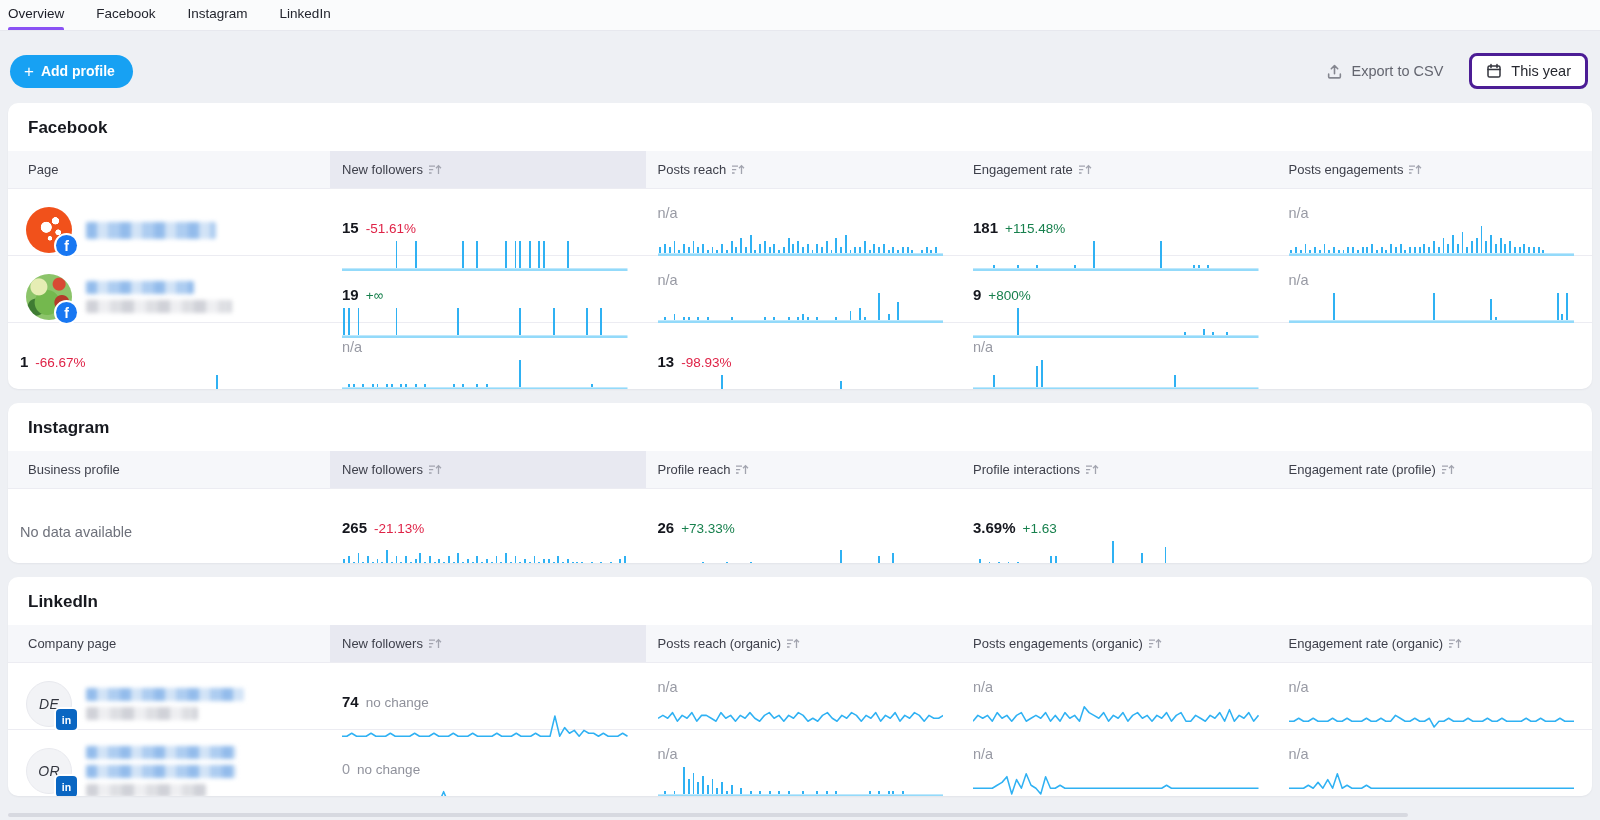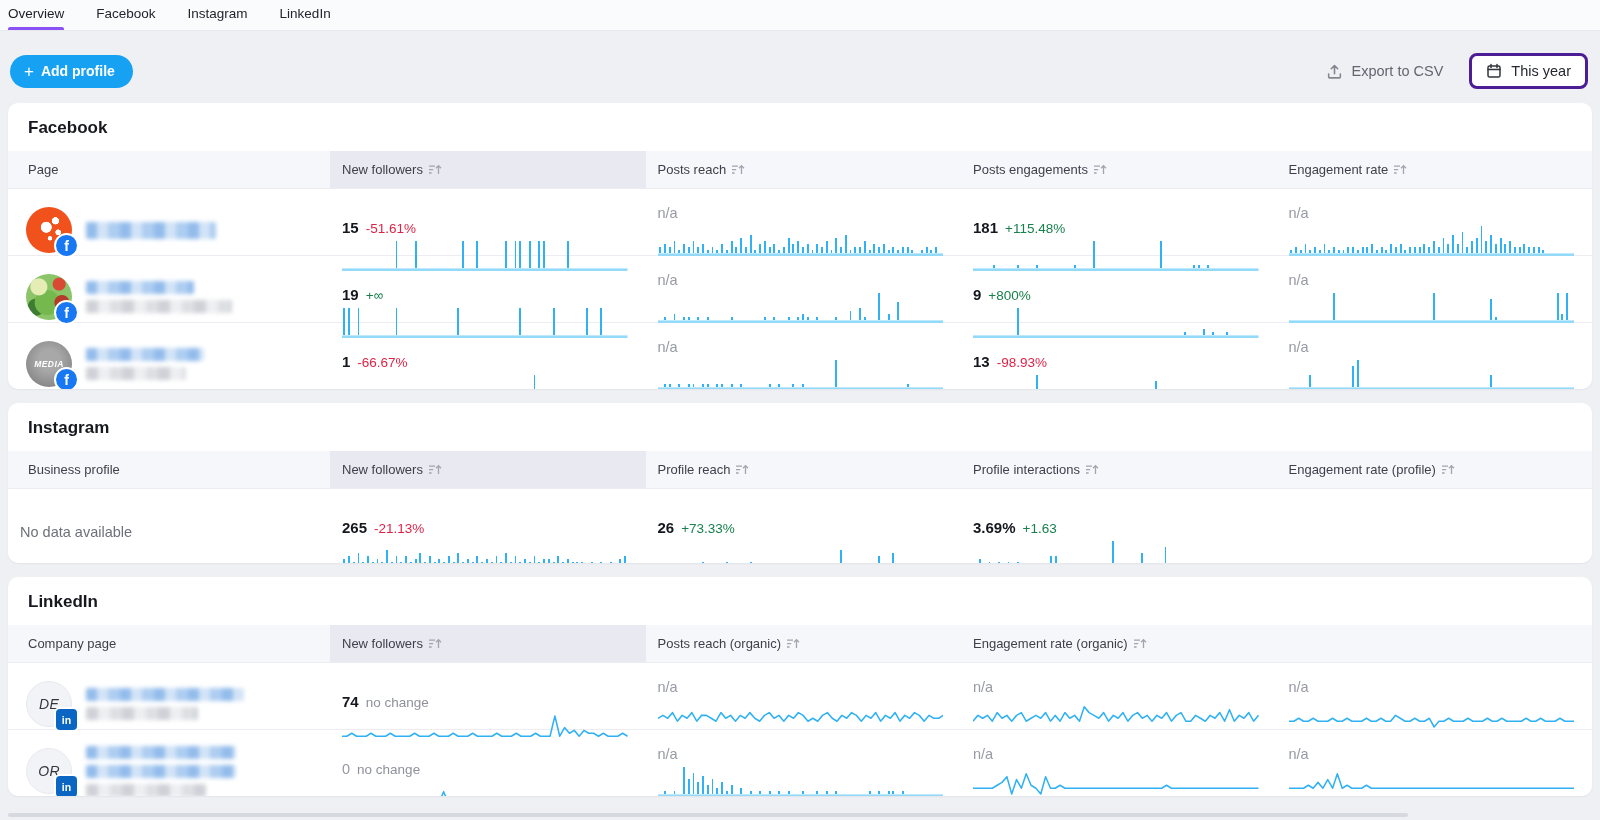--- a/index.html
+++ b/index.html
@@ -163,27 +163,27 @@
           <use href="#ic-sort"></use>
         </svg>
       </div>
     <div class="th">
         <span>Posts reach</span>
         <svg class="sort-ic" width="15" height="12">
           <use href="#ic-sort"></use>
         </svg>
       </div>
     <div class="th">
+        <span>Engagement rate</span>
+        <svg class="sort-ic" width="15" height="12">
+          <use href="#ic-sort"></use>
+        </svg>
+      </div>
+    <div class="th">
         <span>Posts engagements</span>
-        <svg class="sort-ic" width="15" height="12">
-          <use href="#ic-sort"></use>
-        </svg>
-      </div>
-    <div class="th">
-        <span>Engagement rate</span>
         <svg class="sort-ic" width="15" height="12">
           <use href="#ic-sort"></use>
         </svg>
       </div>
   </div>
 
   <div class="trow">
     <div class="td entity">
       <div class="avatar semrush">
         <i class="av-img"></i>
@@ -476,32 +476,20 @@
               <rect x="281.3" y="2.0" width="2.0" height="27.4"></rect>
               <rect x="286.3" y="23.3" width="2.0" height="6.1"></rect>
               <rect x="291.3" y="2.0" width="2.0" height="27.4"></rect>
             </g>
           </svg>
         </div>
     </div>
   </div>
 
   <div class="trow">
-    <div class="td entity">
-      <div class="avatar media">
-        <i class="av-img">
-            <span>MEDIA</span>
-          </i>
-        <span class="badge fb"></span>
-      </div>
-      <div class="nmw">
-          <div class="nm b" style="width:118px"></div>
-          <div class="nm g" style="width:100px"></div>
-        </div>
-    </div>
     <div class="td metric">
       <div class="mline">
           <span class="val">1</span>
           <span class="delta neg">-66.67%</span>
         </div>
       <div class="spark">
           <svg viewBox="0 0 300 32" width="100%" height="32" preserveAspectRatio="none">
             <rect x="0" y="29.4" width="300" height="2.6" fill="#93dafa"></rect>
             <g fill="#2fb1f3" shape-rendering="crispEdges">
               <rect x="201.3" y="2.0" width="2.0" height="27.4"></rect>
@@ -757,20 +745,26 @@
           <use href="#ic-sort"></use>
         </svg>
       </div>
     <div class="th">
         <span>Posts reach (organic)</span>
         <svg class="sort-ic" width="15" height="12">
           <use href="#ic-sort"></use>
         </svg>
       </div>
     <div class="th">
+        <span>Posts engagements (organic)</span>
+        <svg class="sort-ic" width="15" height="12">
+          <use href="#ic-sort"></use>
+        </svg>
+      </div>
+    <div class="th">
         <span>Engagement rate (organic)</span>
         <svg class="sort-ic" width="15" height="12">
           <use href="#ic-sort"></use>
         </svg>
       </div>
   </div>
 
   <div class="trow">
     <div class="td entity">
       <div class="avatar initials">

